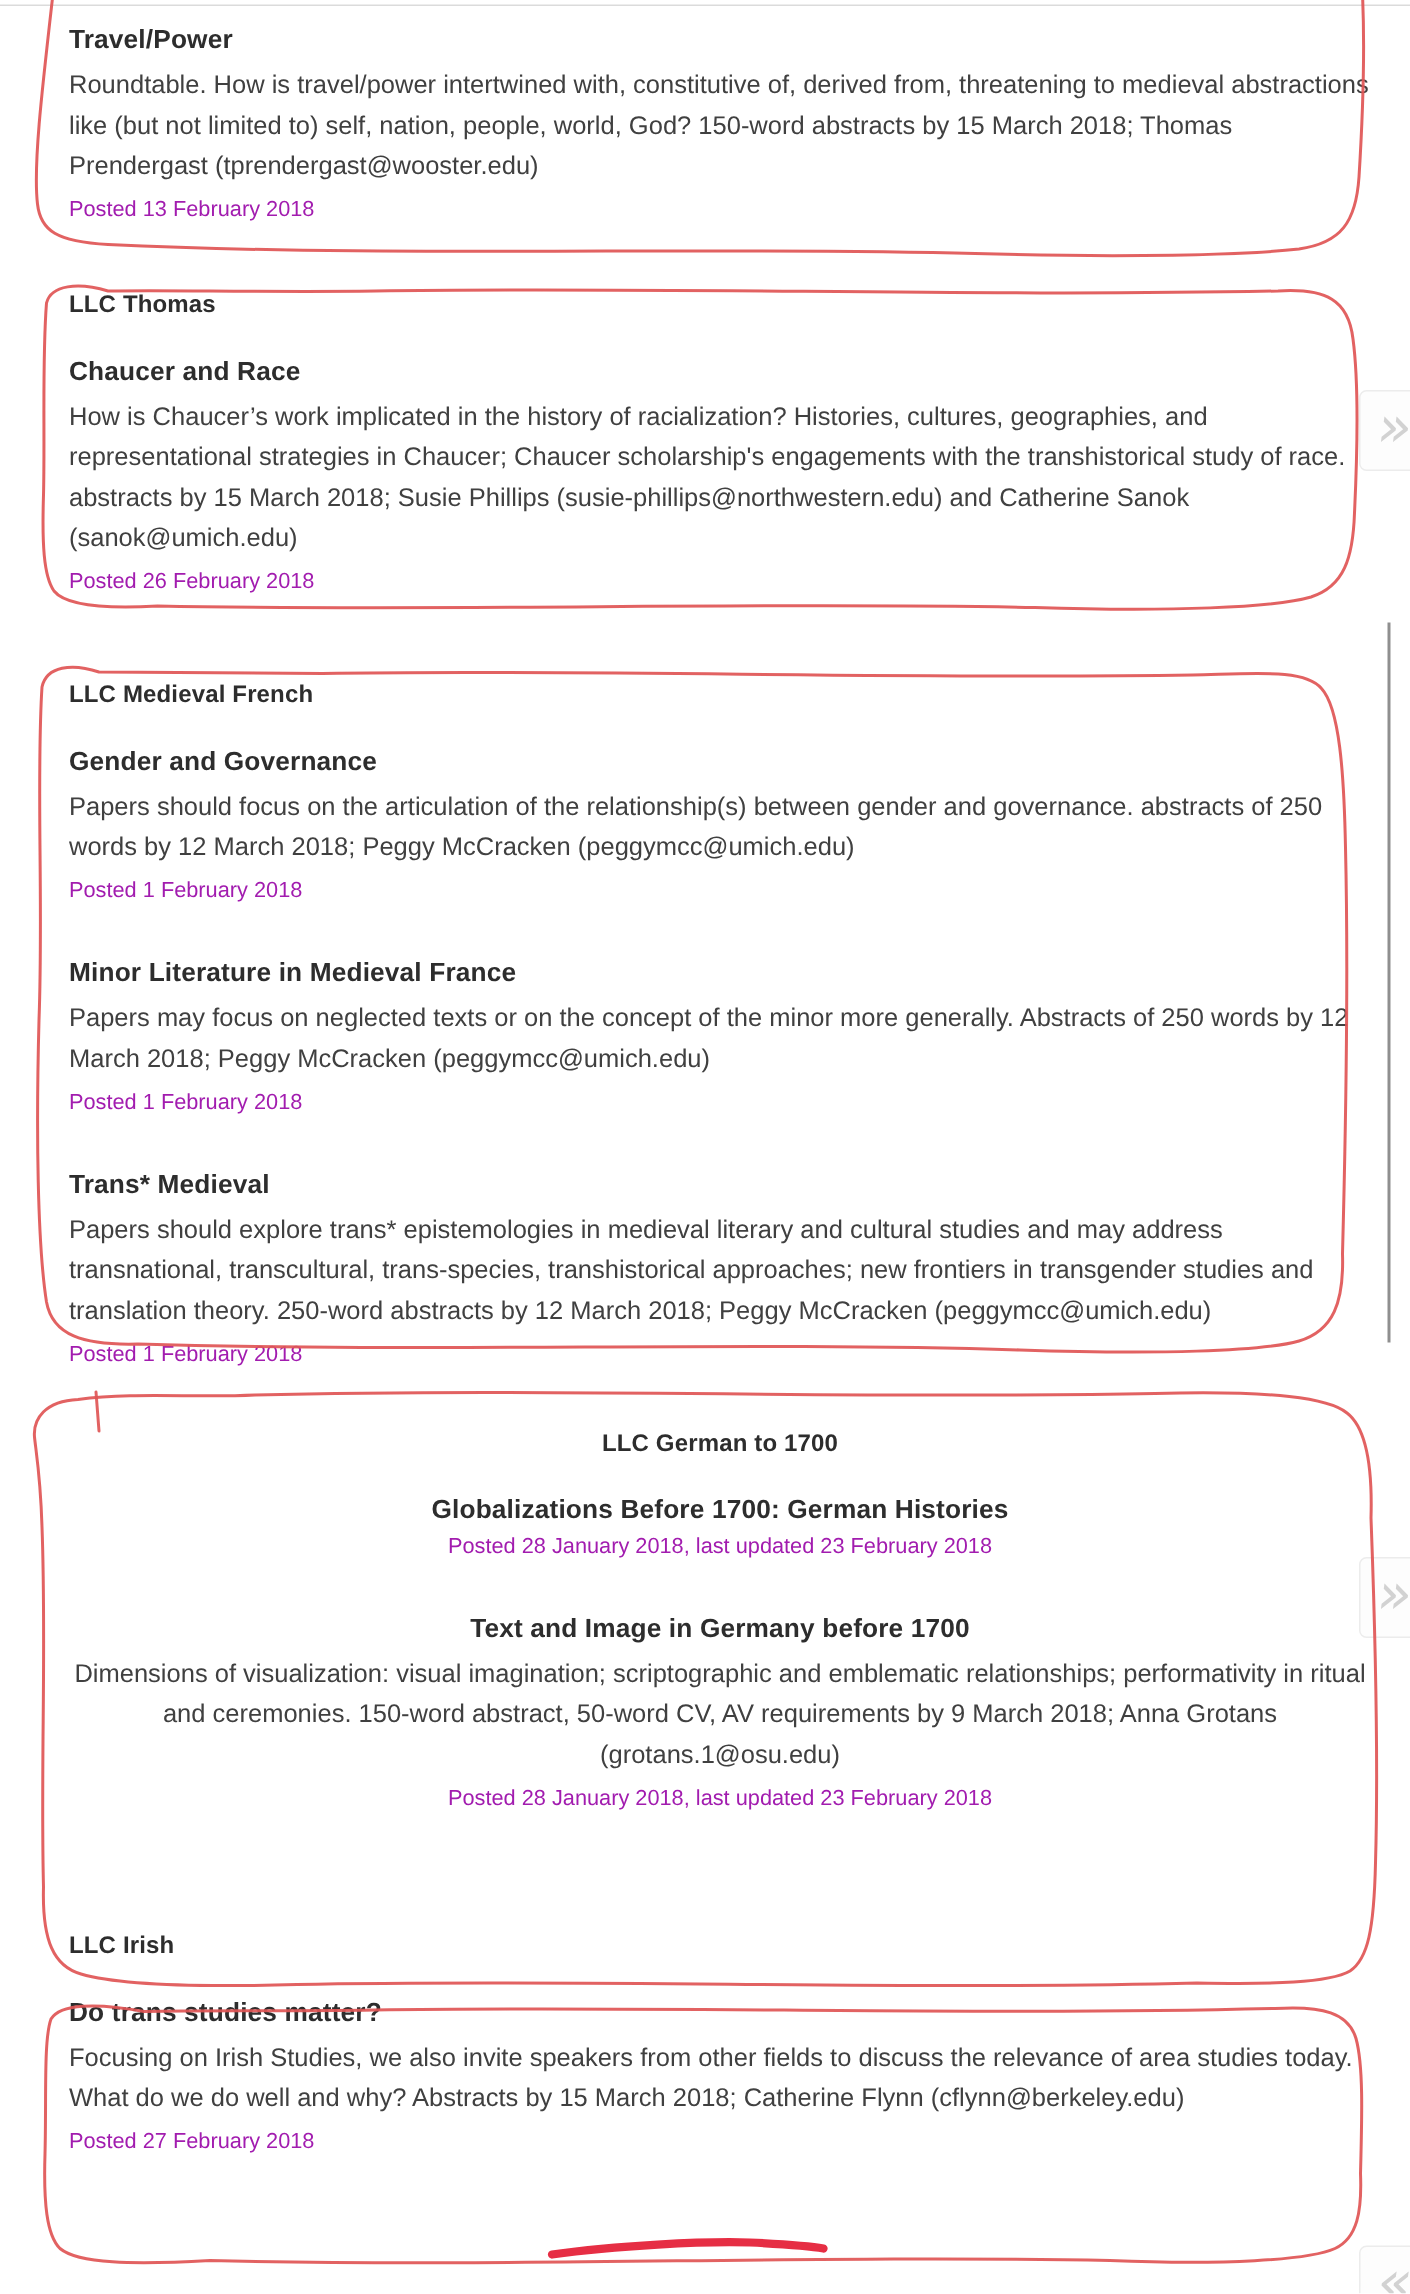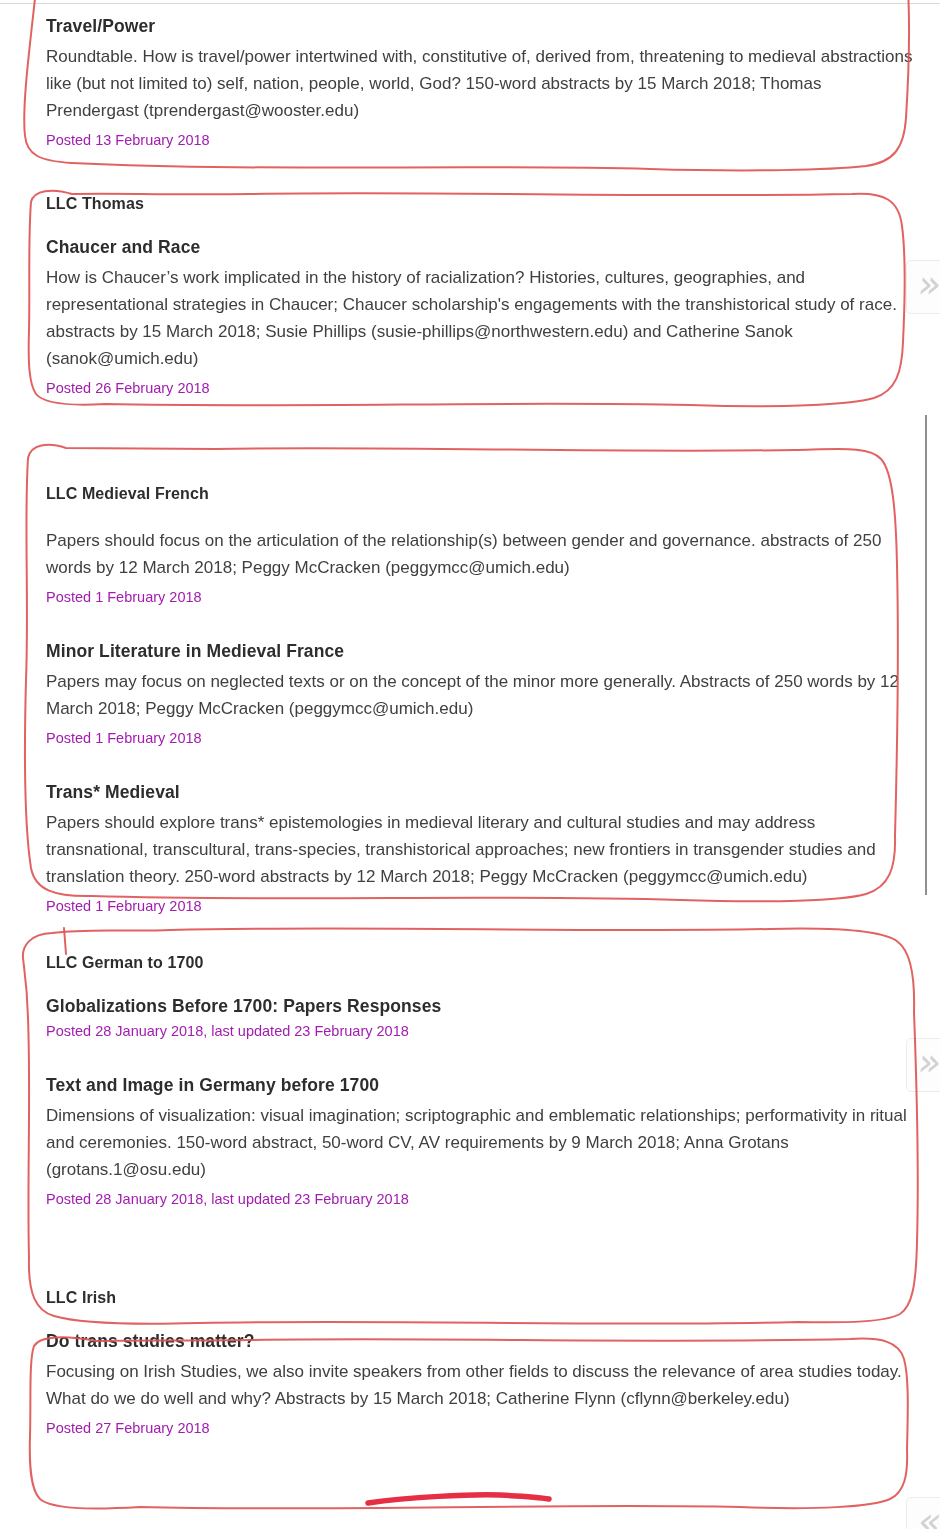--- a/index.html
+++ b/index.html
@@ -2,21 +2,21 @@
 <html><head>
 <meta charset="utf-8">
 <style>
   html,body{margin:0;padding:0;background:#ffffff;}
   .page{
     position:relative;width:940px;height:1529px;background:#ffffff;
     overflow:hidden;font-family:"Liberation Sans",sans-serif;
   }
   .top-divider{position:absolute;top:3px;left:0;width:940px;height:1px;background:#dbdbdb;}
   .group{position:absolute;left:46px;width:868px;}
-  #g1{top:16px;}  #g2{top:194px;} #g3{top:484px;} #g4{top:953px;} #g5{top:1288px;}
+  #g1{top:16px;}  #g2{top:194px;} #g3{top:454px;} #g4{top:953px;text-align:center;} #g5{top:1288px;}
   .category{font-size:16px;font-weight:700;color:#2d2d2d;margin:0 0 24px;line-height:19px;letter-spacing:.1px;}
   .title{font-size:17.5px;font-weight:700;color:#2d2d2d;margin:0 0 6px;line-height:21px;letter-spacing:.1px;}
   .body{font-size:17px;line-height:27px;color:#404040;margin:0 0 8px;}
   .posted{font-size:14.5px;line-height:16px;color:#a21caf;margin:0 0 36px;}
   .session:last-child .posted{margin-bottom:0;}
   .chevron-btn{
     position:absolute;left:906px;width:46px;height:52px;background:#fdfdfd;
     border:1px solid #ececec;border-radius:5px;display:flex;align-items:center;
     justify-content:center;cursor:pointer;z-index:2;
   }
@@ -50,39 +50,40 @@
     <article class="session">
       <h4 class="title">Chaucer and Race</h4>
       <p class="body">How is Chaucer’s work implicated in the history of racialization? Histories, cultures, geographies, and representational strategies in Chaucer; Chaucer scholarship's engagements with the transhistorical study of race. abstracts by 15 March 2018; Susie Phillips (susie-phillips@northwestern.edu) and Catherine Sanok (sanok@umich.edu)</p>
       <p class="posted">Posted 26 February 2018</p>
     </article>
   </section>
 
   <section class="group" id="g3">
     <h3 class="category">LLC Medieval French</h3>
     <article class="session">
+      <h4 class="title">Gender and Governance</h4>
       <p class="body">Papers should focus on the articulation of the relationship(s) between gender and governance. abstracts of 250 words by 12 March 2018; Peggy McCracken (peggymcc@umich.edu)</p>
       <p class="posted">Posted 1 February 2018</p>
     </article>
     <article class="session">
       <h4 class="title">Minor Literature in Medieval France</h4>
       <p class="body">Papers may focus on neglected texts or on the concept of the minor more generally. Abstracts of 250 words by 12 March 2018; Peggy McCracken (peggymcc@umich.edu)</p>
       <p class="posted">Posted 1 February 2018</p>
     </article>
     <article class="session">
       <h4 class="title">Trans* Medieval</h4>
       <p class="body">Papers should explore trans* epistemologies in medieval literary and cultural studies and may address transnational, transcultural, trans-species, transhistorical approaches; new frontiers in transgender studies and translation theory. 250-word abstracts by 12 March 2018; Peggy McCracken (peggymcc@umich.edu)</p>
       <p class="posted">Posted 1 February 2018</p>
     </article>
   </section>
 
   <section class="group" id="g4">
     <h3 class="category">LLC German to 1700</h3>
     <article class="session">
-      <h4 class="title">Globalizations Before 1700: Papers Responses</h4>
+      <h4 class="title">Globalizations Before 1700: German Histories</h4>
       <p class="posted">Posted 28 January 2018, last updated 23 February 2018</p>
     </article>
     <article class="session">
       <h4 class="title">Text and Image in Germany before 1700</h4>
       <p class="body">Dimensions of visualization: visual imagination; scriptographic and emblematic relationships; performativity in ritual and ceremonies. 150-word abstract, 50-word CV, AV requirements by 9 March 2018; Anna Grotans (grotans.1@osu.edu)</p>
       <p class="posted">Posted 28 January 2018, last updated 23 February 2018</p>
     </article>
   </section>
 
   <section class="group" id="g5">

